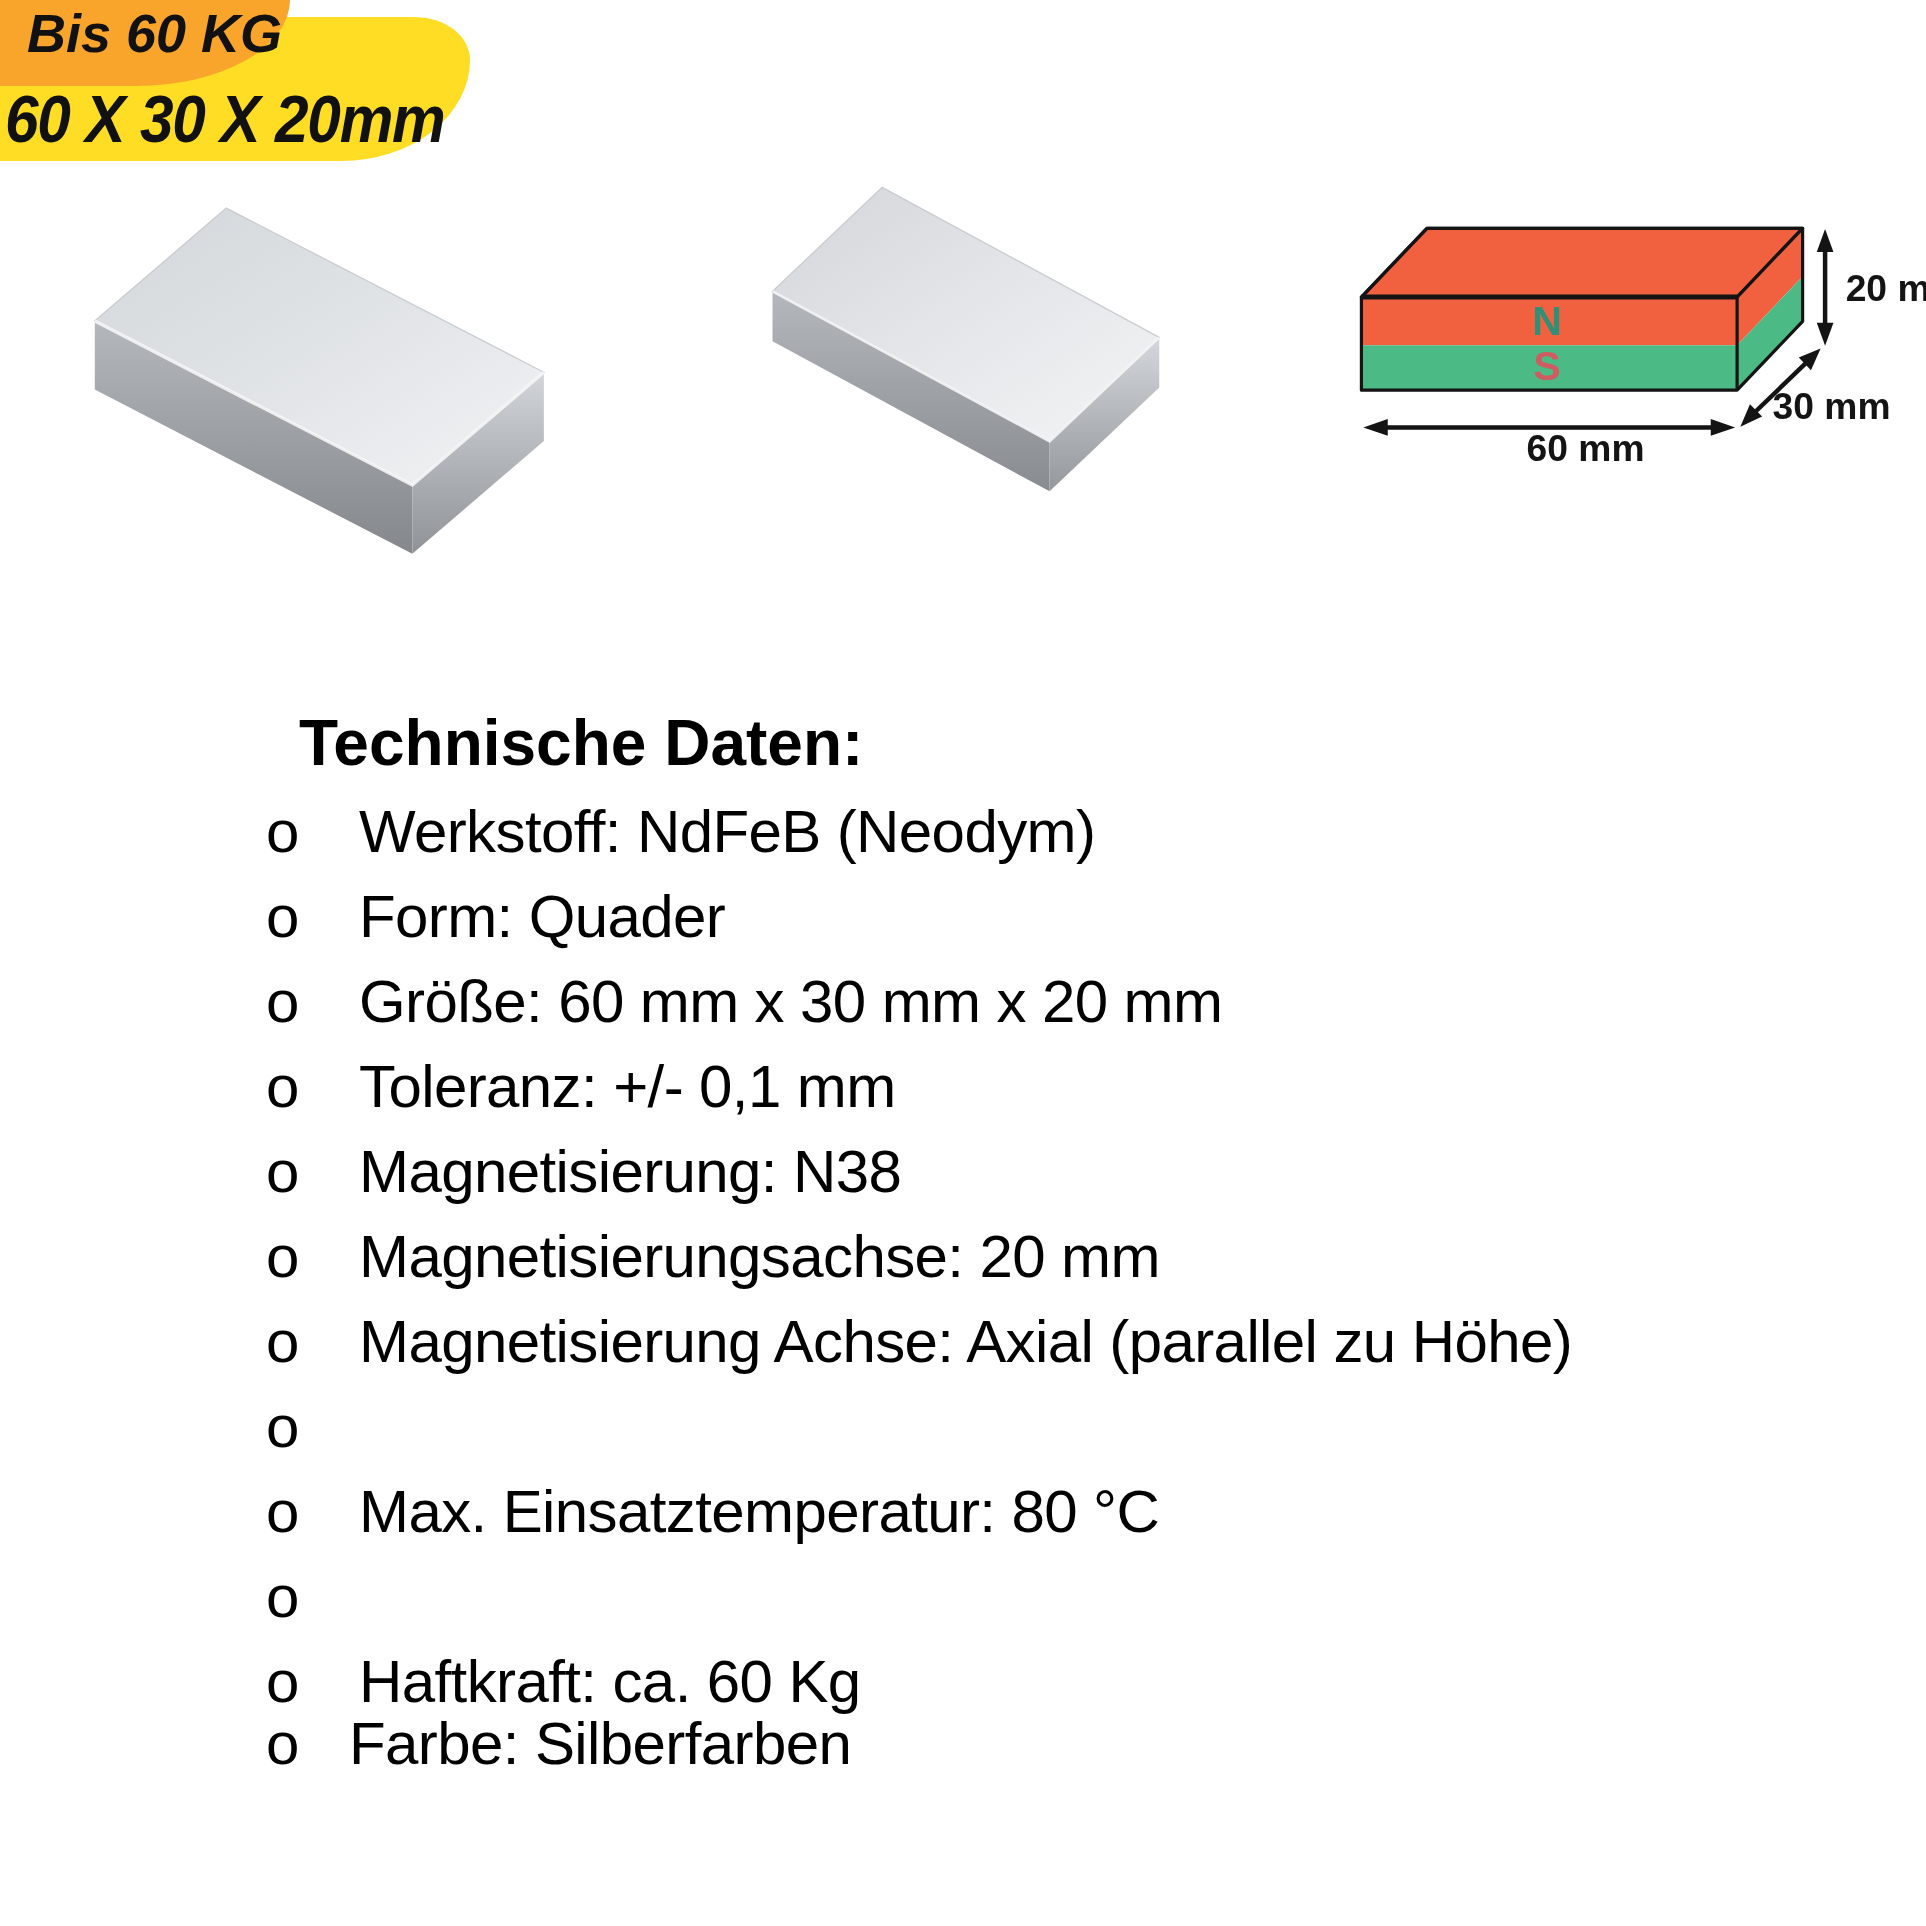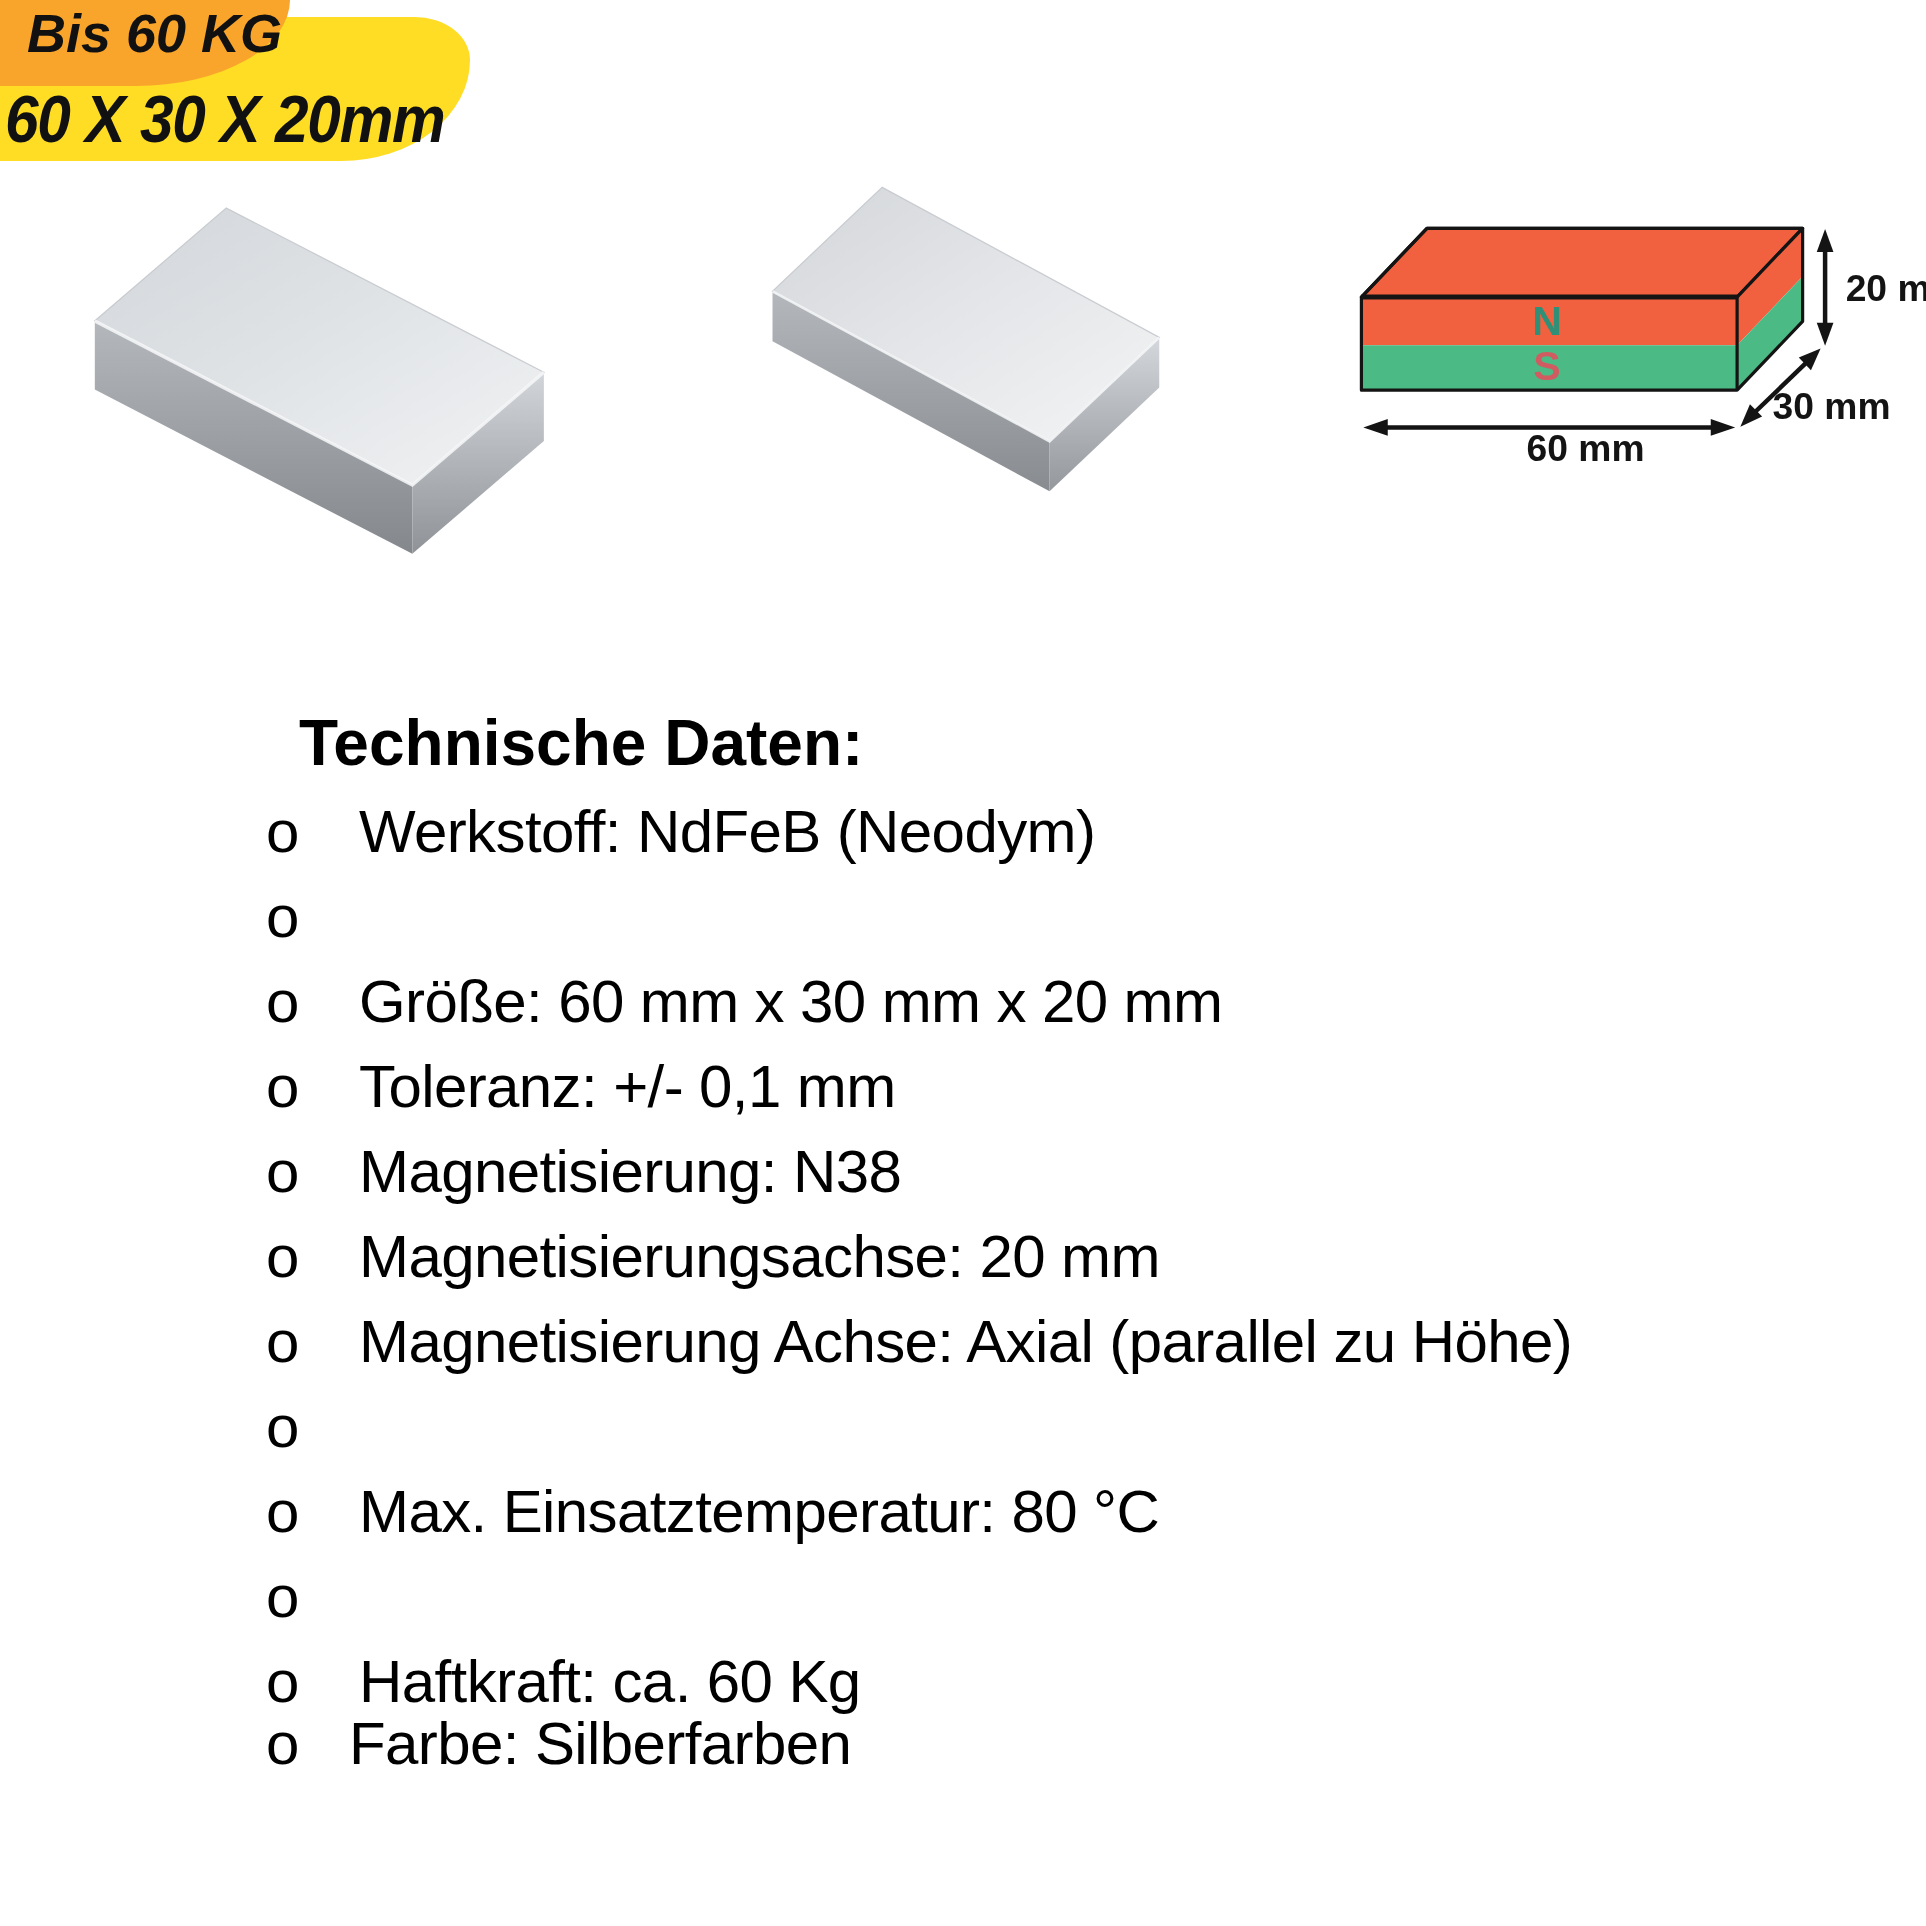--- a/index.html
+++ b/index.html
@@ -175,20 +175,21 @@
 
   <div>
     <div class="specs-heading">Technische Daten:</div>
     <div class="spec-rows">
       <div class="spec-row">
           <span class="b">o</span>
           <span class="t">Werkstoff: NdFeB (Neodym)</span>
         </div>
       <div class="spec-row">
           <span class="b">o</span>
+          <span class="t">Form: Quader</span>
         </div>
       <div class="spec-row">
           <span class="b">o</span>
           <span class="t">Größe: 60 mm x 30 mm x 20 mm</span>
         </div>
       <div class="spec-row">
           <span class="b">o</span>
           <span class="t">Toleranz: +/- 0,1 mm</span>
         </div>
       <div class="spec-row">

